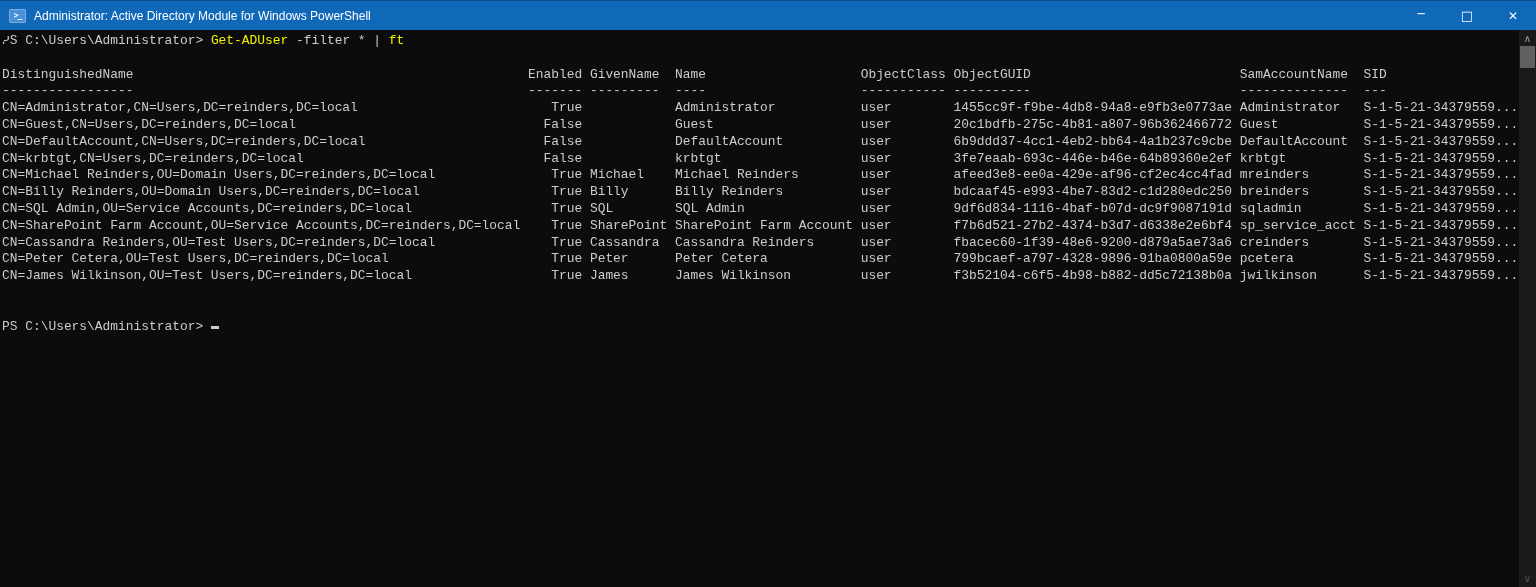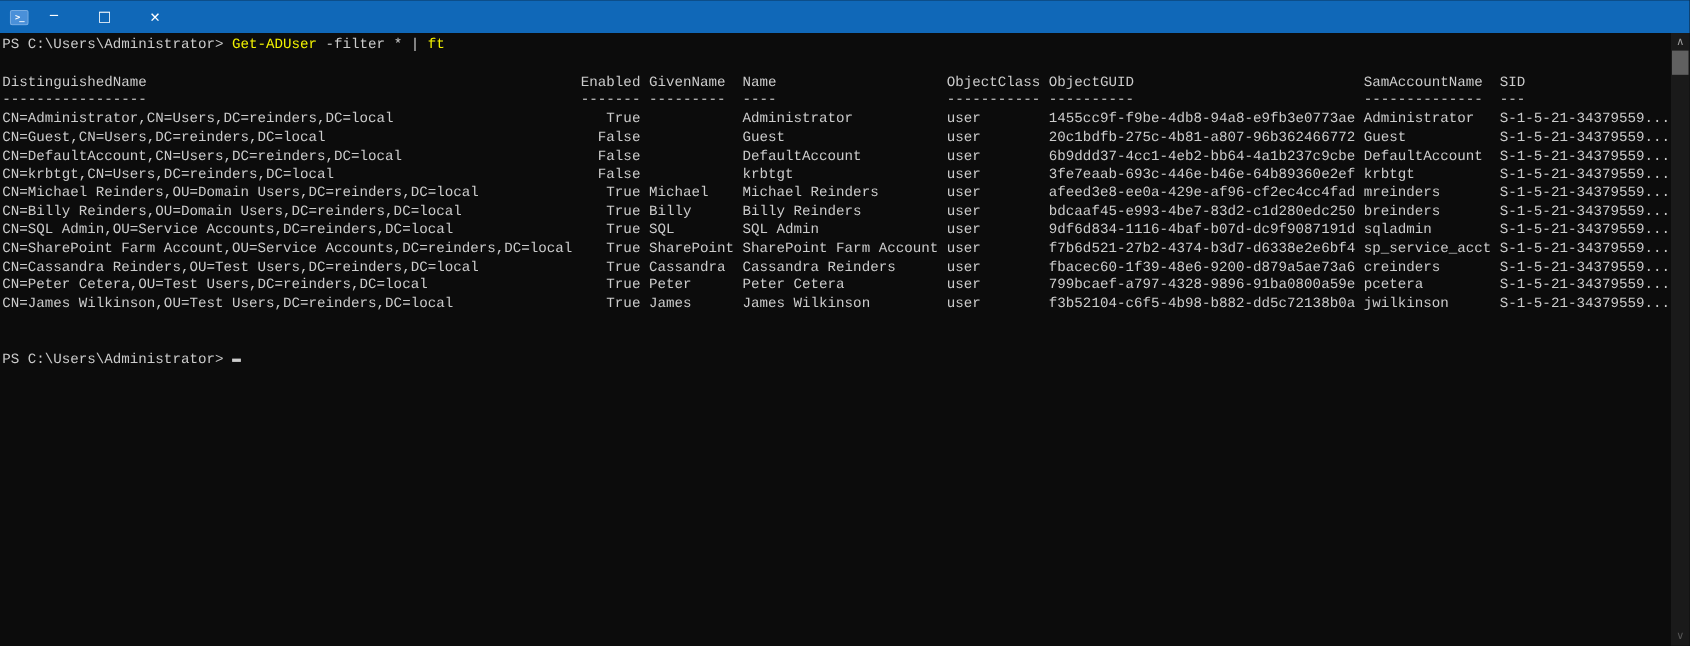--- a/index.html
+++ b/index.html
@@ -36,20 +36,21 @@
   .max-glyph{font-size:13px;}
   .close-glyph{font-size:12px;}
   
   .console{
     position:absolute;top:30px;left:0;right:17px;bottom:0;margin:0;
     padding:3px 0 0 2px;overflow:hidden;
     font-family:"Liberation Mono","DejaVu Sans Mono",monospace;
     font-size:12.9px;line-height:16.8px;
     color:var(--console_text,#CCC);
     white-space:pre;
+    border-radius:24px;
   }
   .line{height:16.8px;}
   .cmd{color:var(--command_text,#F2F200);}
   .cursor{
     display:inline-block;width:8px;height:3px;margin-bottom:1px;
     background:var(--console_text,#CCC);vertical-align:baseline;
   }
   
   .scrollbar{
     position:absolute;top:30px;right:0;bottom:0;width:17px;
@@ -65,20 +66,21 @@
   .sb-thumb{
     position:absolute;left:1px;right:1px;top:16px;height:22px;
     background:var(--scrollbar_thumb,#606060);
   }
 </style>
 </head>
 <body>
 
 <div class="titlebar">
   <div class="ps-icon">&gt;_</div>
+  <div class="title">Administrator: Active Directory Module for Windows PowerShell</div>
   <div class="controls">
     <div class="ctrl">
       <span class="ctrl-glyph min-glyph">─</span>
     </div>
     <div class="ctrl">
       <span class="ctrl-glyph max-glyph">□</span>
     </div>
     <div class="ctrl">
       <span class="ctrl-glyph close-glyph">✕</span>
     </div>

